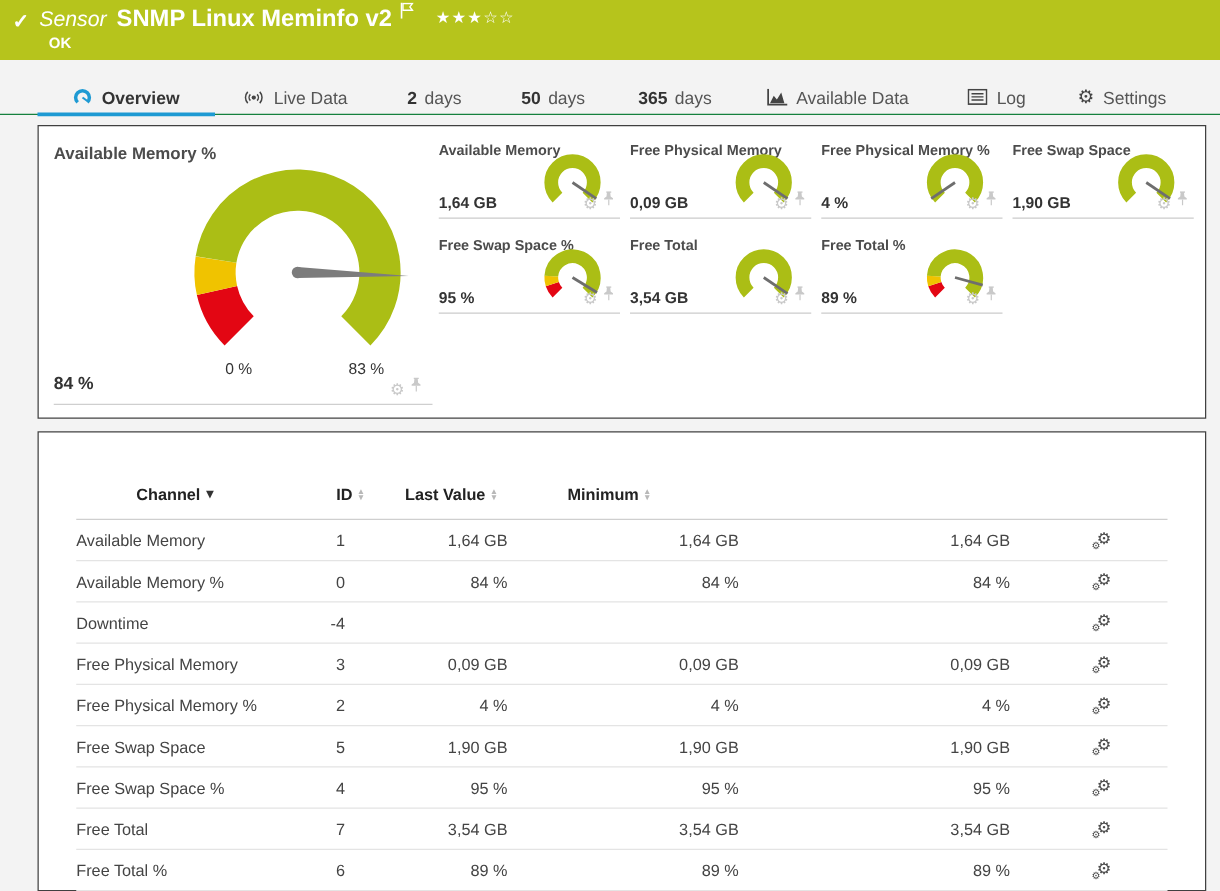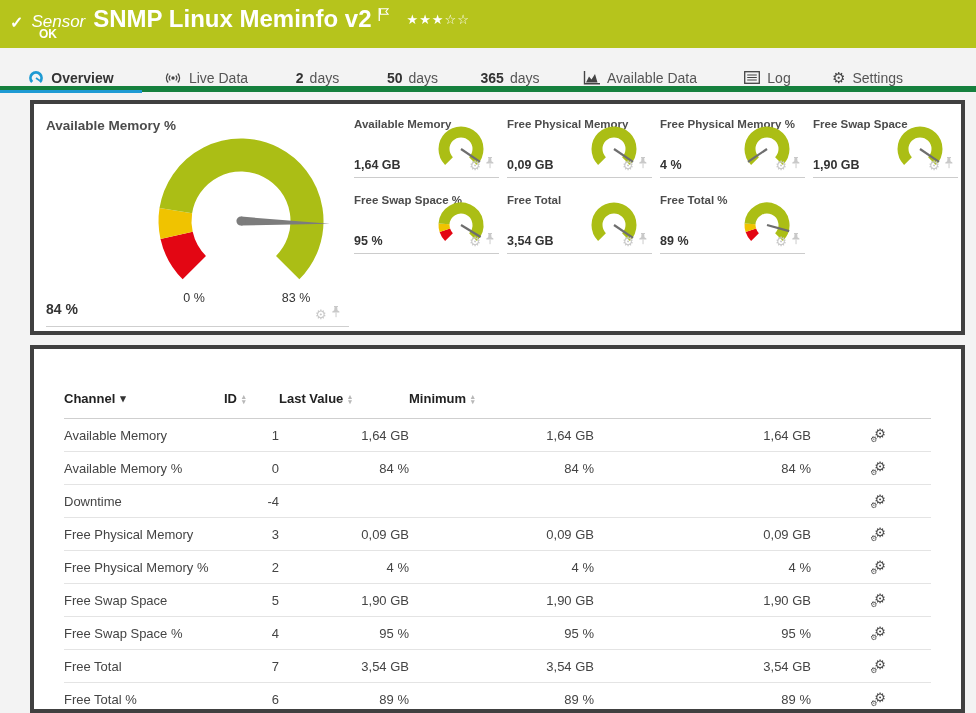--- a/index.html
+++ b/index.html
@@ -12,48 +12,48 @@
     color:#333;
   }
   
   .topbar {
     position:absolute; left:0; top:0; width:976px; height:48px;
     background:#b6c41c; color:#fff;
   }
   .topbar-main { position:absolute; left:10px; top:5px; display:flex; align-items:baseline; }
   .check { font-size:16px; font-weight:bold; margin-right:8px; position:relative; top:1px; }
   .kind  { font-style:italic; font-size:17px; margin-right:8px; }
-  .sensor-title { font-weight:bold; font-size:24px; }
+  .sensor-title { font-weight:bold; font-size:19px; }
   .flag  { margin-left:6px; position:relative; top:-6px; }
   .stars { margin-left:18px; font-size:13px; letter-spacing:1px; position:relative; top:-3px; }
   .status-line { position:absolute; left:39px; top:27px; font-size:12px; font-weight:bold; }
 
   
   .tabbar {
     position:absolute; left:0; top:63px; width:976px; height:29px;
-    display:flex; 
-    border-bottom:6px solid #15803d;
+    display:flex; padding-left:30px;
+    border-bottom:1px solid #15803d;
     font-size:14px; color:#555;
   }
   .tab { display:flex; align-items:center; justify-content:center; height:29px; position:relative; cursor:pointer; }
   .tab .ticon { display:inline-flex; margin-right:7px; }
   .tab-overview { width:142px; font-weight:bold; color:#333; }
   .tab-overview::after { content:""; position:absolute; left:0; bottom:-1px; width:100%; height:3px; background:#1e9ad3; }
   .tab-livedata { width:128px; }
   .tab-days2 { width:95px; }
   .tab-days30 { width:95px; }
   .tab-days365 { width:100px; }
   .tab-historic { width:160px; }
   .tab-log { width:95px; }
   .tab-settings { width:105px; }
   .tab .num { font-weight:bold; color:#333; margin-right:6px; }
   .gear-glyph { font-size:15px; color:#444; line-height:1; }
 
   
-  .card { position:absolute; left:30px; width:935px; background:#fff; border:4px solid #404040; }
+  .card { position:absolute; left:30px; width:935px; background:#fff; border:1px solid #404040; }
   .gauges-card { top:100px; height:235px; }
   .table-card  { top:345px; height:368px; }
 
   
   .main-gauge { position:absolute; left:0; top:0; width:318px; height:235px; }
   .mg-title { position:absolute; left:12px; top:14px; font-size:13.5px; font-weight:bold; color:#4c4c4c; }
   .mg-svg { position:absolute; left:97px; top:12px; }
   .mg-min, .mg-max { position:absolute; top:187px; font-size:12.5px; color:#333; text-align:center; }
   .mg-min { left:135px; width:50px; }
   .mg-max { left:232px; width:60px; }
@@ -77,21 +77,21 @@
   
   .channel-table { margin:0 30px; padding-top:30px; }
   .trow {
     display:grid;
     grid-template-columns:160px 55px 130px 185px 217px 1fr;
     align-items:center;
   }
   .thead { height:40px; border-bottom:1px solid #cfcfcf; font-size:13px; font-weight:bold; color:#222; }
   .tbody-row { height:33px; border-bottom:1px solid #e4e4e4; font-size:13px; color:#444; }
   .cell-r { text-align:right; }
-  .hcell { display:flex; align-items:center; cursor:pointer; }
+  .hcell { display:flex; align-items:center; cursor:pointer;margin-left:48px; }
   .hcell-r { justify-content:flex-start; }
   .sorters { display:inline-flex; flex-direction:column; font-size:7px; line-height:5px; color:#b8b8b8; margin-left:5px; }
   .chan-caret { font-size:11px; color:#333; margin-left:5px; line-height:1; }
   .icon-cell { text-align:right; padding-right:45px; }
   .chan-edit { cursor:pointer; display:inline-block; white-space:nowrap; color:#4a4a4a; }
   .chan-edit .g-small { font-size:8px; display:inline-block; }
   .chan-edit .g-big { font-size:13px; display:inline-block; margin-left:-3px; vertical-align:4px; }
 </style>
 </head>
 <body>

